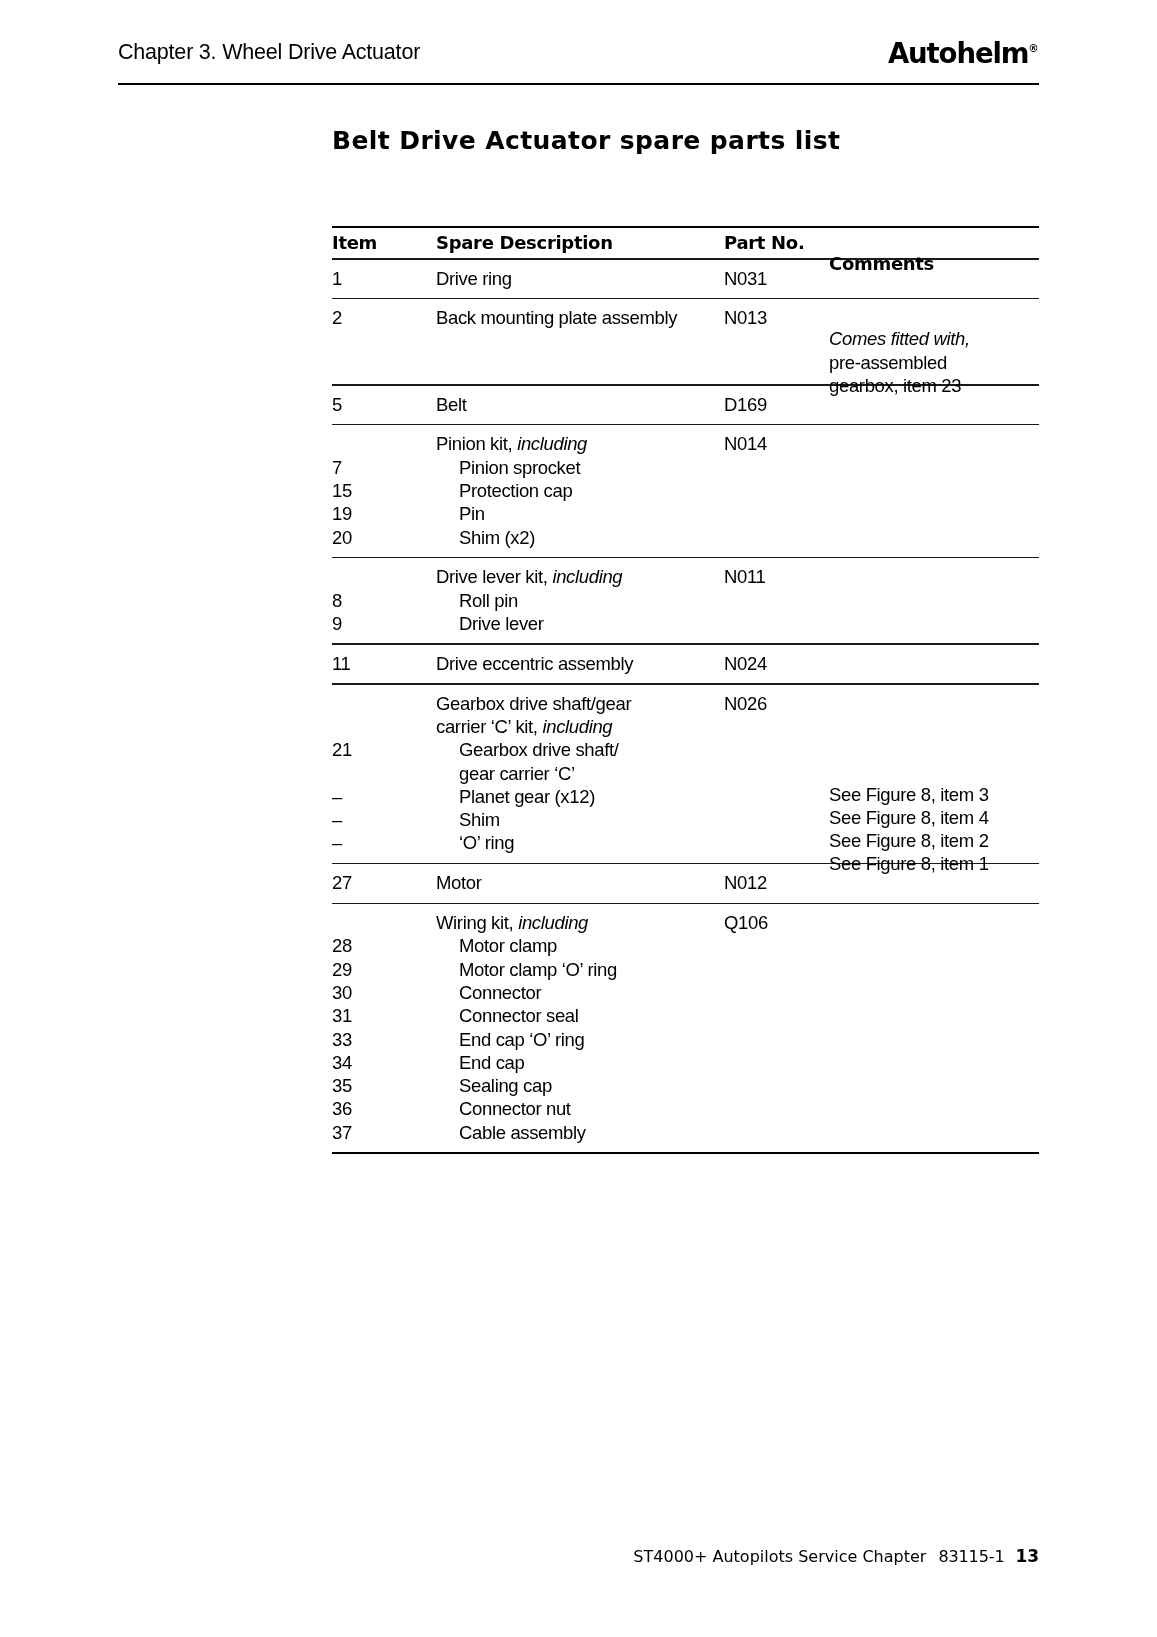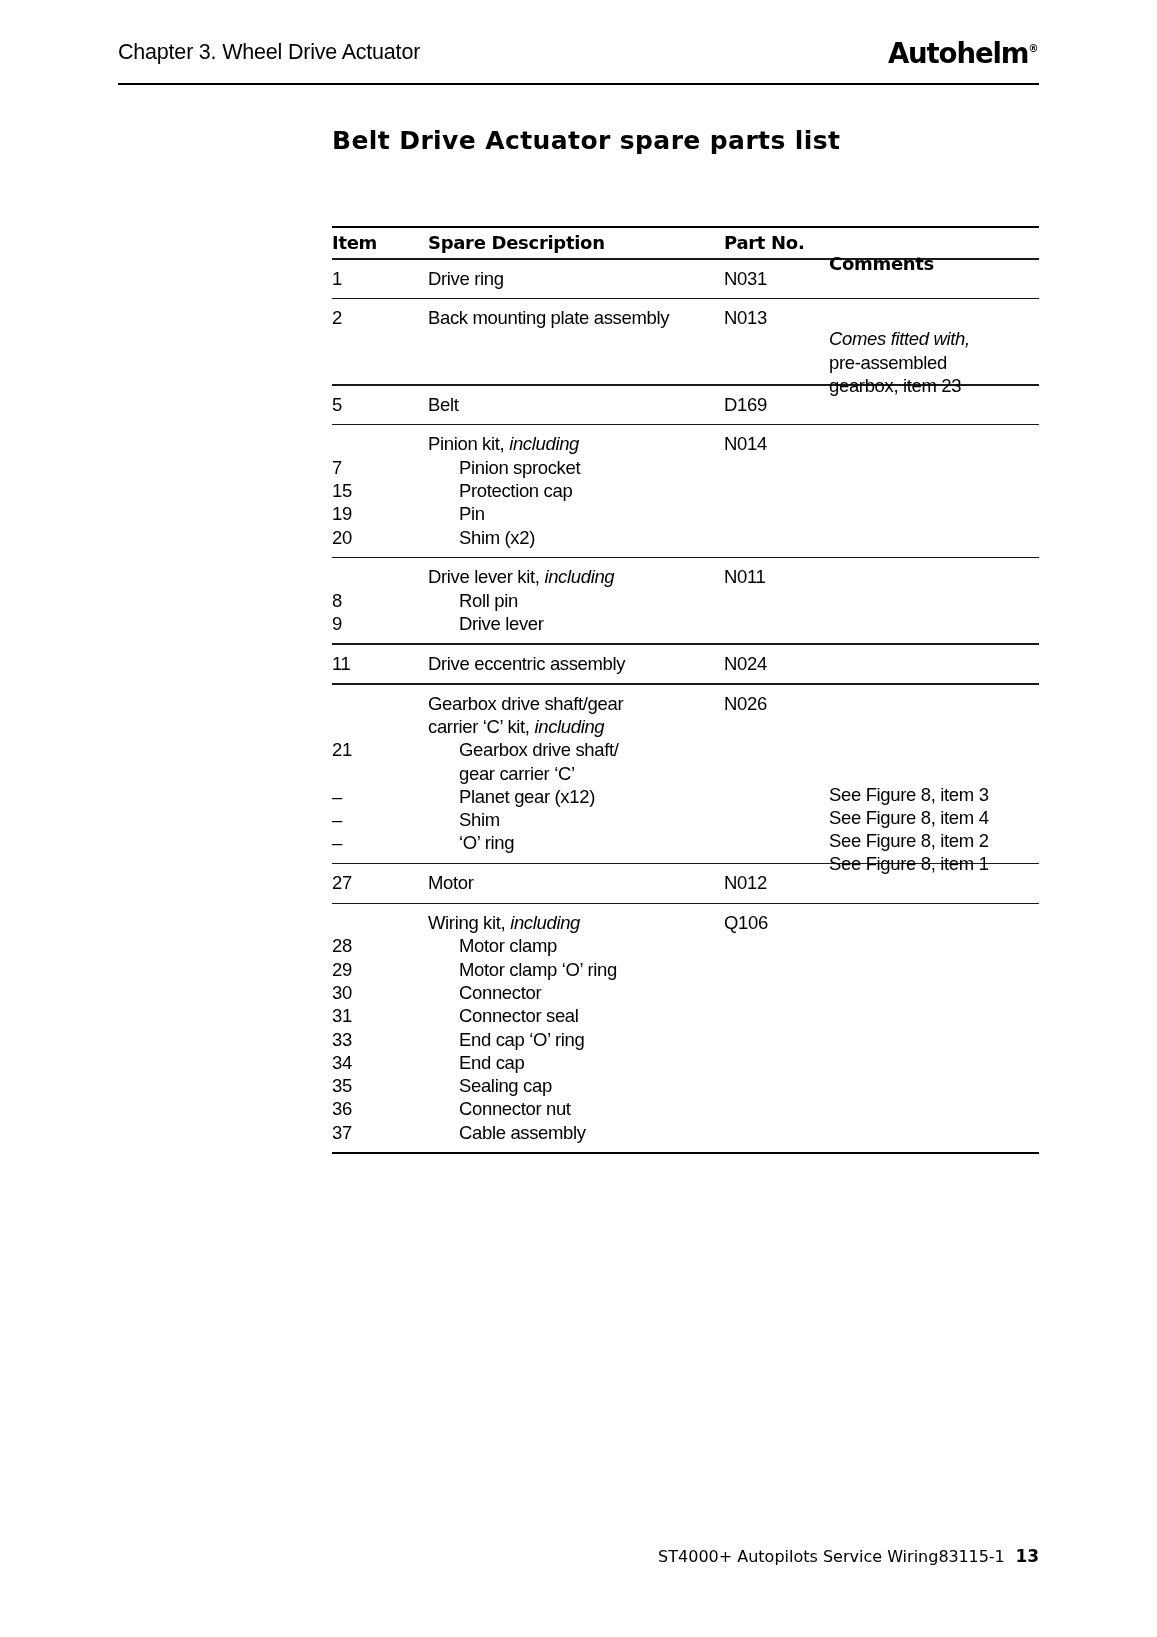--- a/index.html
+++ b/index.html
@@ -107,21 +107,21 @@
   }
   .cell {
     position: absolute;
     top: 0;
     font-size: 18.5px;
     line-height: 23.3px;
     letter-spacing: -0.35px;
     white-space: nowrap;
   }
   .c-item { left: 0px; }
-  .c-desc { left: 96px; }
+  .c-desc { left: 104px; }
   .c-desc.indent { left: 127px; }
   .c-part { left: 392px; }
   .c-comment { left: 497px; margin-top: 21px; }
 
   .hdr .cell {
     font-weight: bold;
     font-family: "DejaVu Sans", sans-serif;
     font-size: 18px;
     letter-spacing: -0.3px;
   }
@@ -143,21 +143,21 @@
     letter-spacing: -0.1px;
     white-space: nowrap;
     text-align: right;
   }
   .footer .pageno {
     font-weight: bold;
     margin-left: 11px;
     font-size: 17px;
   }
   .footer .manual { letter-spacing: 0px; }
-  .footer .docno { }
+  .footer .docno { margin-left: 12px; }
 </style>
 </head>
 <body>
 
 <div class="page">
 
   <div class="header">
     <div class="header-chapter">Chapter 3. Wheel Drive Actuator</div>
     <div class="header-logo"><span>Autohelm</span><span class="reg">®</span></div>
   </div>
@@ -352,16 +352,16 @@
         <div class="line">
           <div class="cell c-item">37</div>
           <div class="cell c-desc indent">Cable assembly</div>
         </div>
       </div>
       <div class="pad-bot"></div>
       <div class="rule-thick"></div>
     </div>
 
   <div class="footer">
-    <span class="manual">ST4000+ Autopilots Service Wiring</span><span class="docno">83115-1</span><span class="pageno">13</span>
+    <span class="manual">ST4000+ Autopilots Service Chapter</span><span class="docno">83115-1</span><span class="pageno">13</span>
   </div>
 
 </div>
 
 </body></html>

